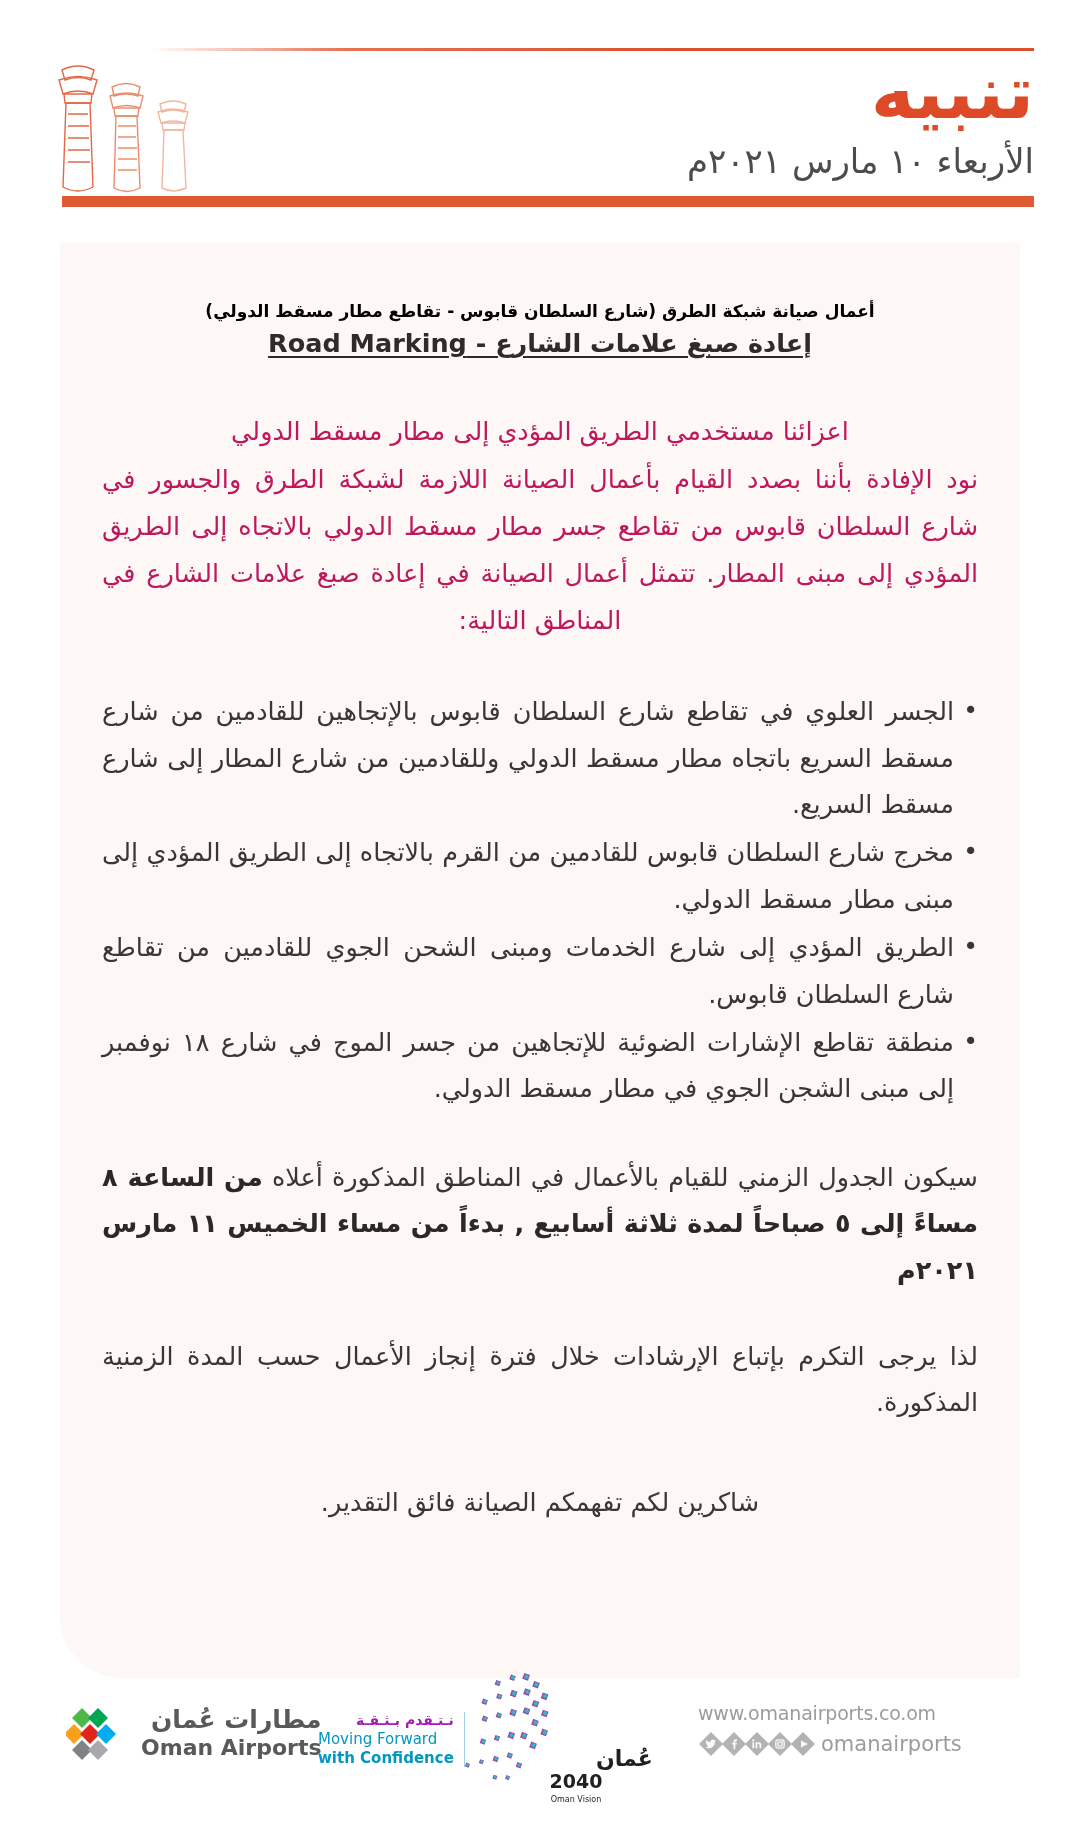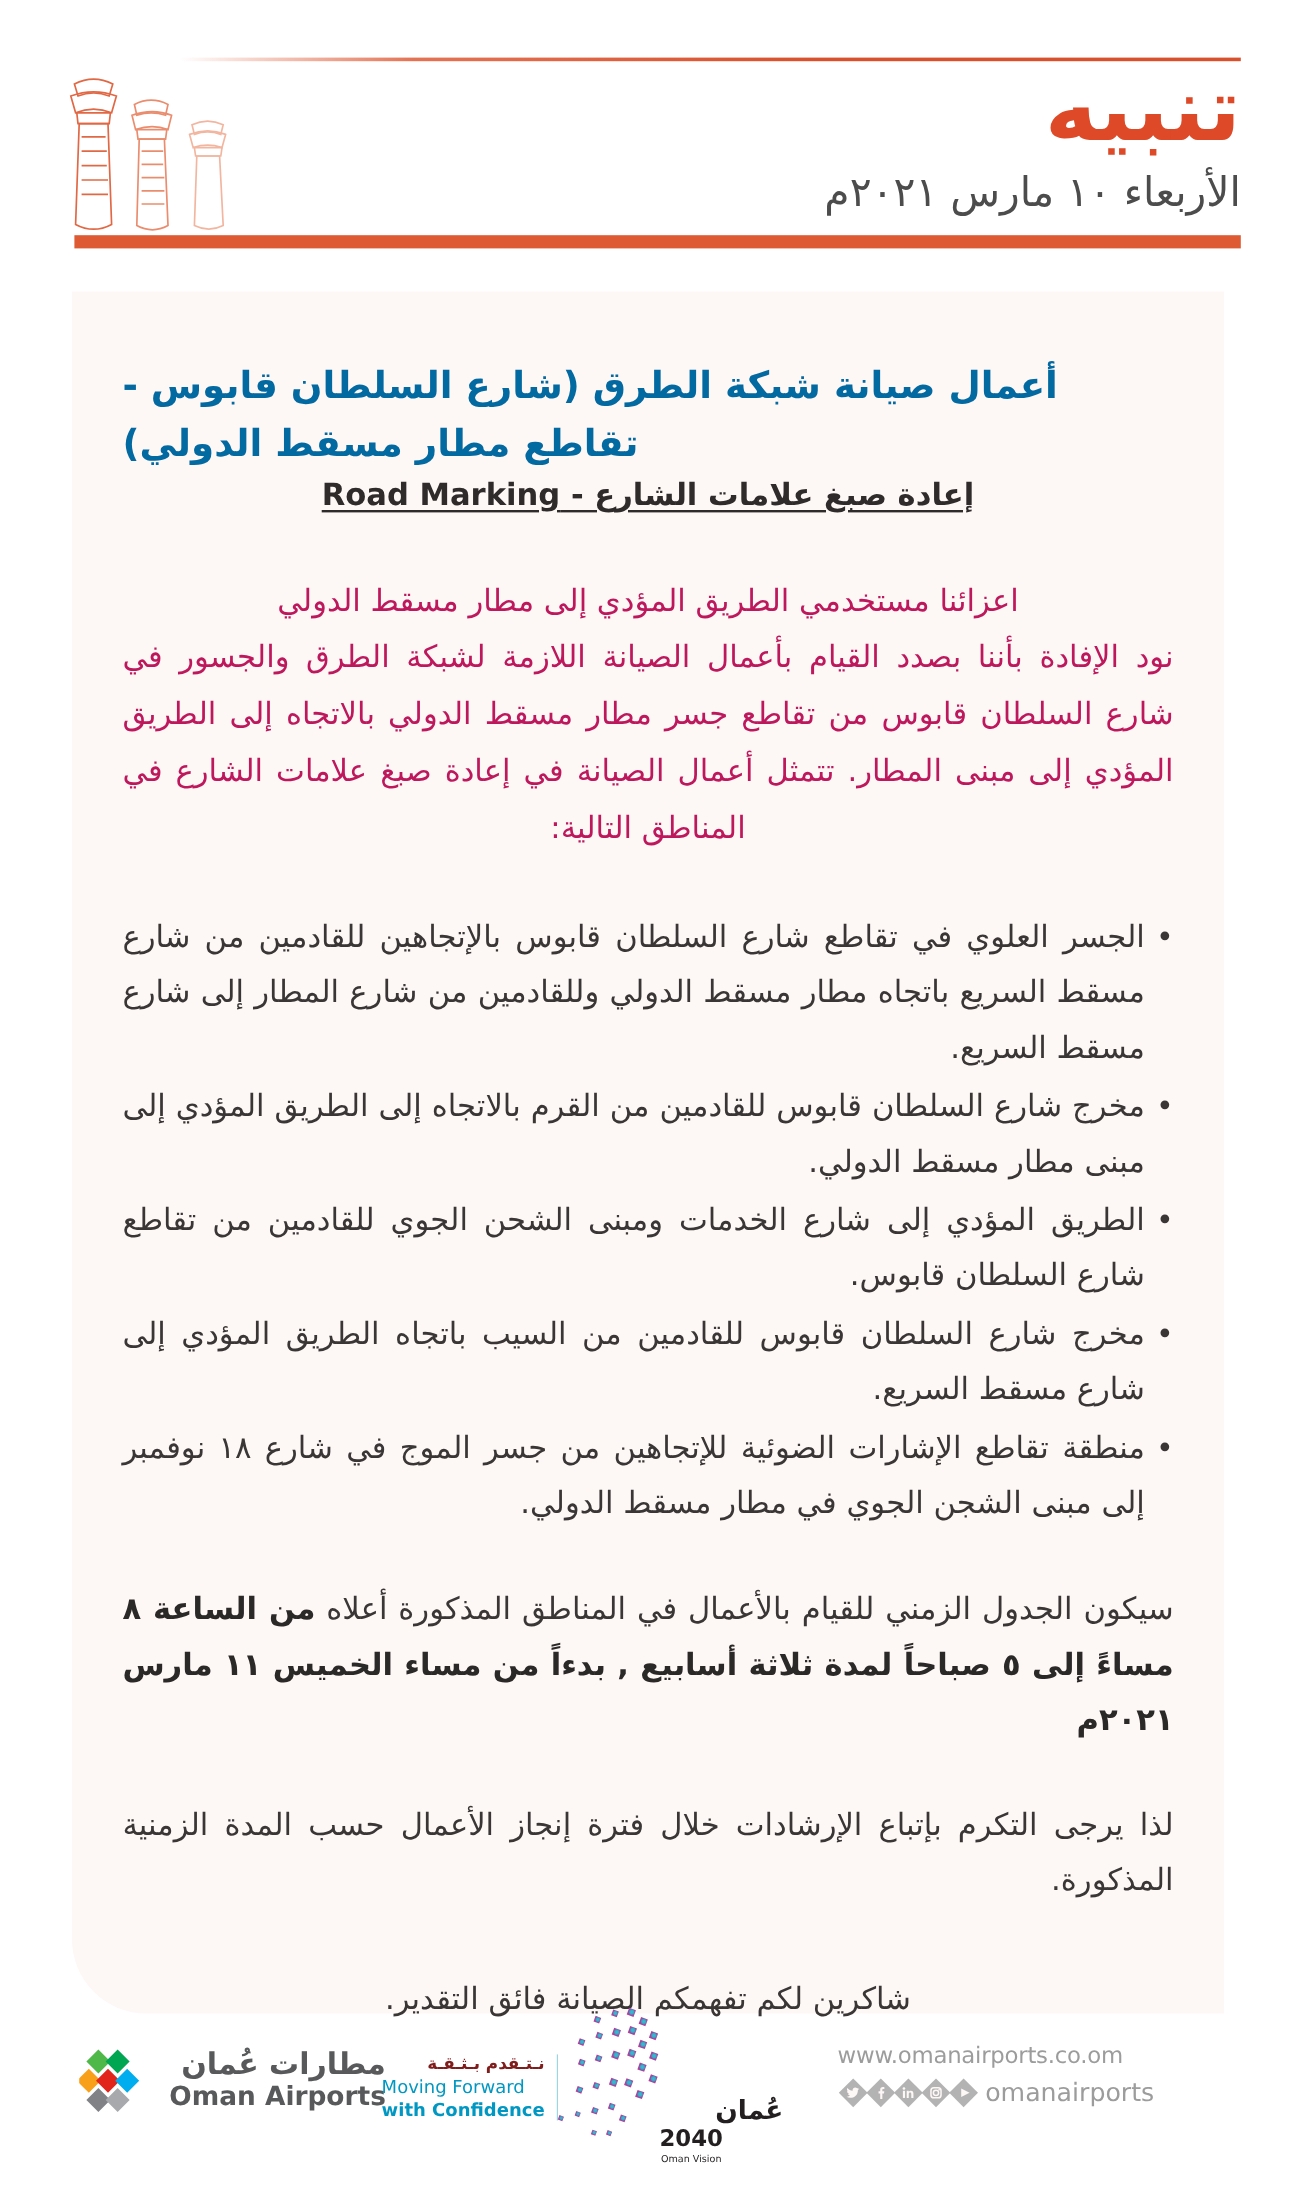--- a/index.html
+++ b/index.html
@@ -92,24 +92,24 @@
     border-bottom-right-radius: 0px;
   }
 
   .card-inner {
     padding: 55px 42px 0 42px;
     direction: rtl;
     text-align: right;
   }
 
   .doc-title {
-    font-size: 31px;
+    font-size: 17px;
     font-weight: 700;
-    color: #0369a1;
-    text-align: left;
+    color: #000000;
+    text-align: center;
     line-height: 1.55;
     letter-spacing: -0.2px;
   }
 
   .doc-subtitle {
     font-size: 25.5px;
     font-weight: 700;
     color: #2f2b2b;
     text-align: center;
     text-decoration: underline;
@@ -209,21 +209,21 @@
 
   .tagline {
     position: absolute;
     left: 318px;
     top: 22px;
     border-right: 1.5px solid #9fd4e0;
     padding-right: 10px;
     text-align: left;
     direction: ltr;
   }
-  .tag-ar { font-size: 14px; color: #7f1d1d; font-weight: 700; direction: rtl; text-align: right; letter-spacing: 1px;}
+  .tag-ar { font-size: 14px; color: #a21caf; font-weight: 700; direction: rtl; text-align: right; letter-spacing: 1px;}
   .tag-en1 { font-size: 15px; color: #0098c3; font-weight: 400; margin-top: 2px;}
   .tag-en2 { font-size: 15px; color: #0098c3; font-weight: 700; margin-top: 1px;}
 
   .vision-logo { position: absolute; left: 400px; top: -28px; width: 260px; height: 180px; }
 
   .web-block {
     position: absolute;
     left: 698px;
     top: 12px;
     text-align: left;
@@ -284,21 +284,20 @@
 
       <div class="intro">
         <span class="lead-line">اعزائنا مستخدمي الطريق المؤدي إلى مطار مسقط الدولي</span>
         <span>نود الإفادة بأننا بصدد القيام بأعمال الصيانة اللازمة لشبكة الطرق والجسور في شارع السلطان قابوس من تقاطع جسر مطار مسقط الدولي بالاتجاه إلى الطريق المؤدي إلى مبنى المطار. تتمثل أعمال الصيانة في إعادة صبغ علامات الشارع في المناطق التالية:</span>
       </div>
 
       <ul class="bullets">
         <li>الجسر العلوي في تقاطع شارع السلطان قابوس بالإتجاهين للقادمين من شارع مسقط السريع باتجاه مطار مسقط الدولي وللقادمين من شارع المطار إلى شارع مسقط السريع.</li>
         <li>مخرج شارع السلطان قابوس للقادمين من القرم بالاتجاه إلى الطريق المؤدي إلى مبنى مطار مسقط الدولي.</li>
         <li>الطريق المؤدي إلى شارع الخدمات ومبنى الشحن الجوي للقادمين من تقاطع شارع السلطان قابوس.</li>
-        <li>مخرج شارع السلطان قابوس للقادمين من السيب باتجاه الطريق المؤدي إلى شارع مسقط السريع.</li>
         <li>منطقة تقاطع الإشارات الضوئية للإتجاهين من جسر الموج في شارع ١٨ نوفمبر إلى مبنى الشجن الجوي في مطار مسقط الدولي.</li>
       </ul>
 
       <div class="schedule">
         <span>سيكون الجدول الزمني للقيام بالأعمال في المناطق المذكورة أعلاه </span><b>من الساعة ٨ مساءً إلى ٥ صباحاً لمدة ثلاثة أسابيع , بدءاً من مساء الخميس ١١ مارس ٢٠٢١م</b>
       </div>
 
       <div class="closing">لذا يرجى التكرم بإتباع الإرشادات خلال فترة إنجاز الأعمال حسب المدة الزمنية المذكورة.</div>
 
       <div class="thanks">شاكرين لكم تفهمكم الصيانة فائق التقدير.</div>

